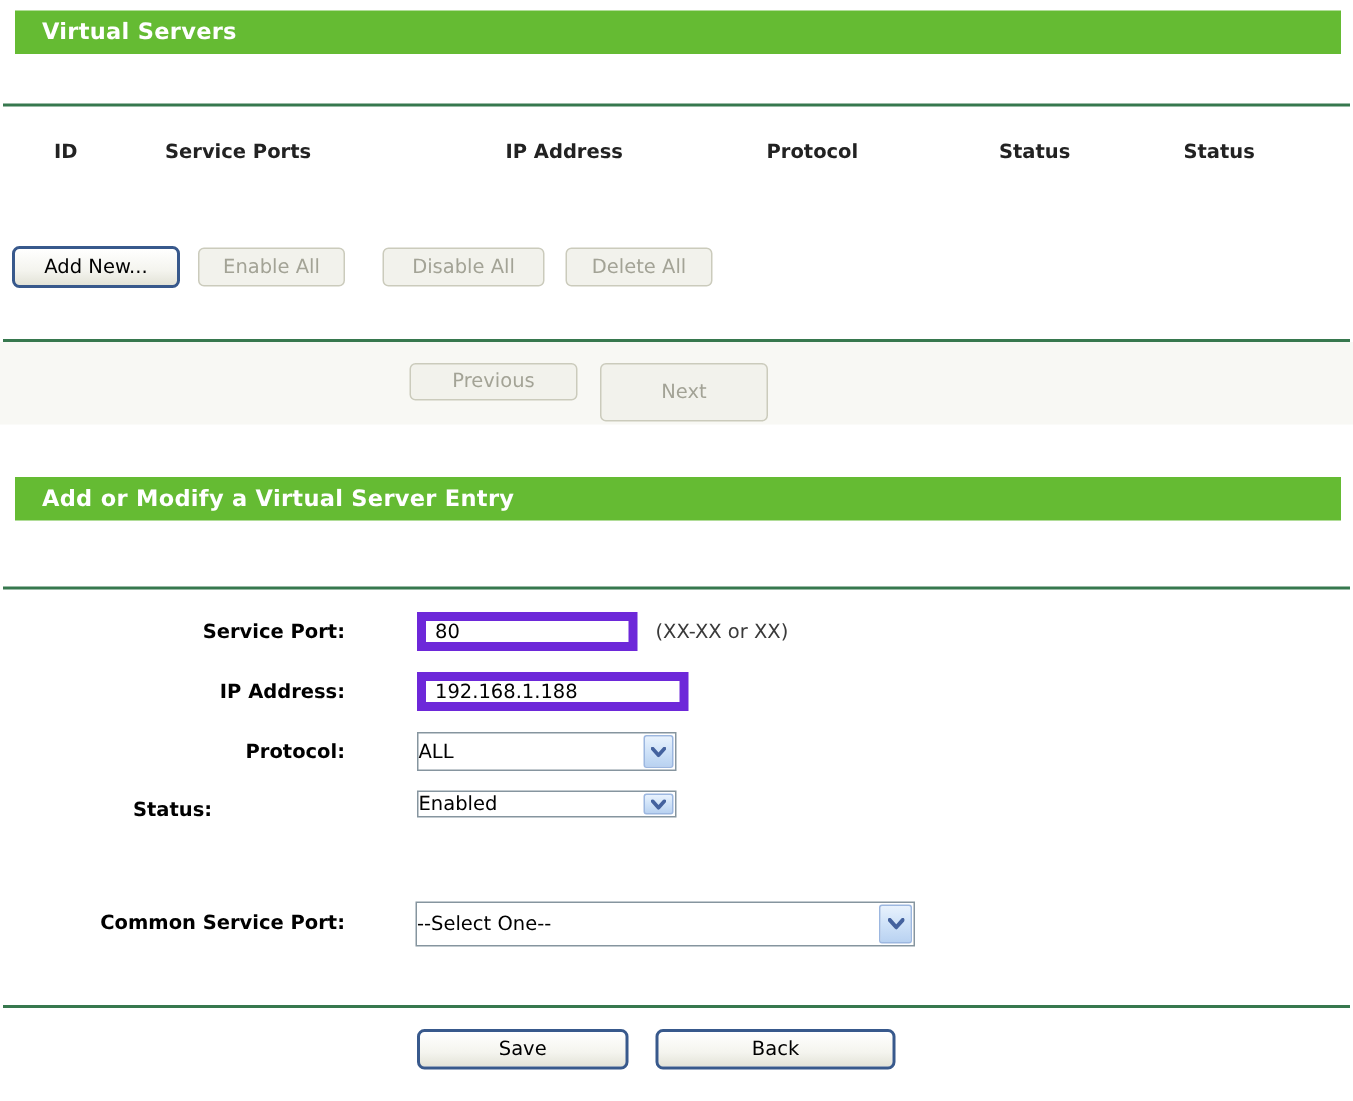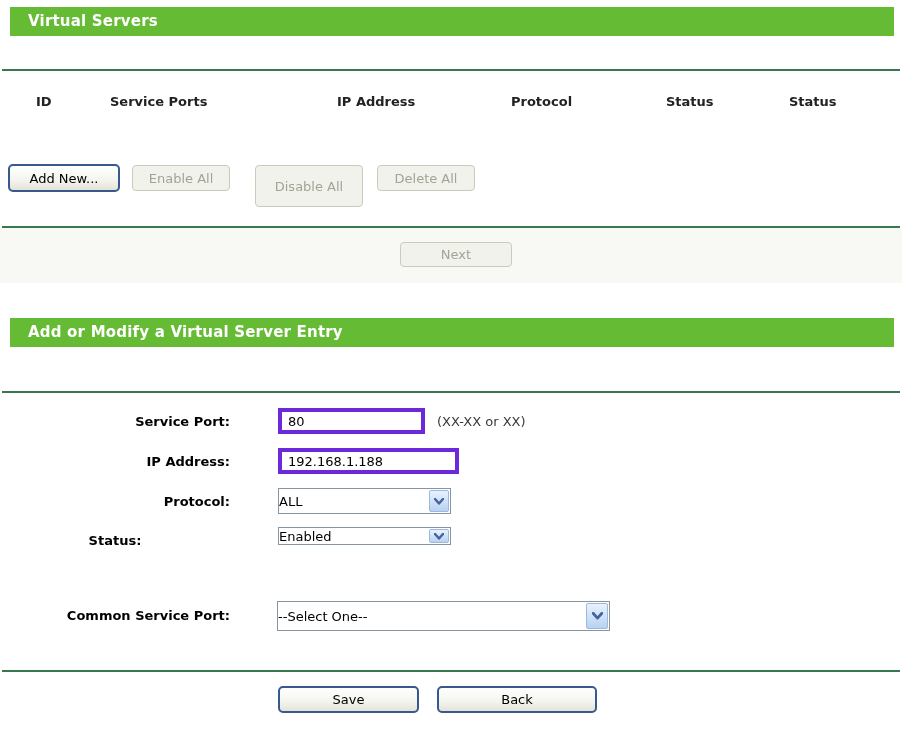--- a/index.html
+++ b/index.html
@@ -75,21 +75,21 @@
     left: 0;
     width: 230px;
     text-align: right;
     font-size: 13px;
     font-weight: bold;
     color: #000000;
     white-space: nowrap;
   }
   .xp-input {
     position: absolute;
-    border: 4px solid #6d28d9;
+    border: 6px solid #6d28d9;
     background: #ffffff;
     font-family: inherit;
     font-size: 13px;
     color: #000000;
     padding-left: 6px;
     outline: none;
   }
   .xp-select {
     position: absolute;
     border: 1px solid #86959f;
@@ -133,27 +133,28 @@
 
   <div class="col-head" style="left:36px;">ID</div>
   <div class="col-head" style="left:110px;">Service Ports</div>
   <div class="col-head" style="left:337px;">IP Address</div>
   <div class="col-head" style="left:511px;">Protocol</div>
   <div class="col-head" style="left:666px;">Status</div>
   <div class="col-head" style="left:789px;">Status</div>
 
   <button class="btn btn-enabled" style="left:8px;   top:164px; width:112px; height:28px;">Add New...</button>
   <button class="btn btn-disabled" style="left:132px; top:165px; width:98px;  height:26px;">Enable All</button>
-  <button class="btn btn-disabled" style="left:255px; top:165px; width:108px; height:42px;">Disable All</button>
+  <button class="btn btn-disabled" style="left:255px; top:165px; width:108px; height:26px;">Disable All</button>
   <button class="btn btn-disabled" style="left:377px; top:165px; width:98px;  height:26px;">Delete All</button>
 
   <div class="divider" style="top:226px;"></div>
   <div class="band"></div>
 
-  <button class="btn btn-disabled" style="left:400px; top:242px; width:112px; height:25px;">Next</button>
+  <button class="btn btn-disabled" style="left:273px; top:242px; width:112px; height:25px;">Previous</button>
+  <button class="btn btn-disabled" style="left:400px; top:242px; width:112px; height:39px;">Next</button>
 
   <div class="title-bar" style="top:318px;">Add or Modify a Virtual Server Entry</div>
 
   <div class="divider" style="top:391px;"></div>
 
   <div class="form-label" style="top:414px;">Service Port:</div>
   <input class="xp-input" style="left: 278px; top: 408px; width: 147px; height: 26px;" value="80">
   <div class="hint" style="left:437px; top:414px;">(XX-XX or XX)</div>
 
   <div class="form-label" style="top:454px;">IP Address:</div>

